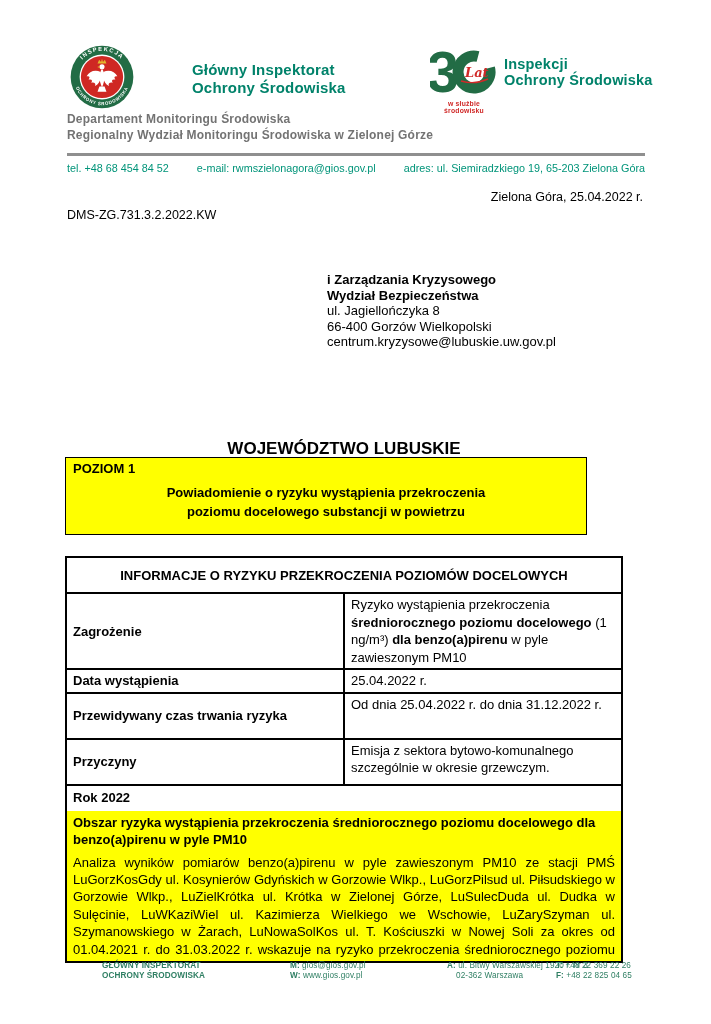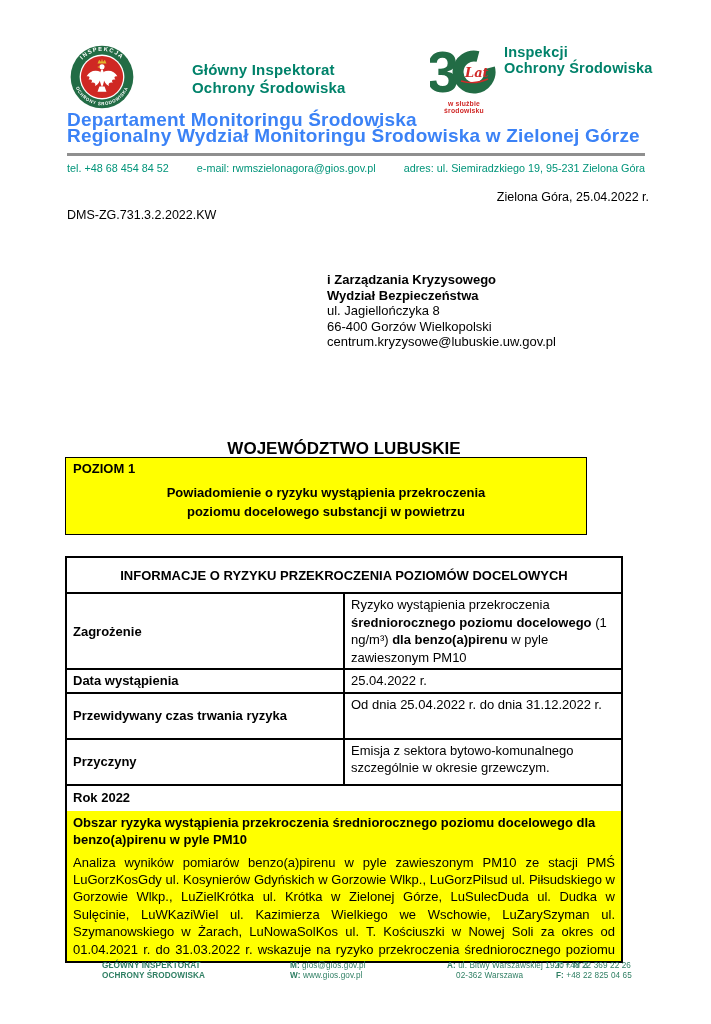--- a/index.html
+++ b/index.html
@@ -5,26 +5,26 @@
   html,body{margin:0;padding:0;background:#fff;}
   .page{position:relative;width:711px;height:1024px;background:#fff;overflow:hidden;
         font-family:"Liberation Sans",sans-serif;color:#000;}
   .abs{position:absolute;}
 
   
   .badge{left:70px;top:45px;width:64px;height:64px;}
   .org-name{left:192px;top:61px;font-weight:bold;font-size:15px;line-height:18px;color:#00826a;letter-spacing:.2px;}
   .logo30{left:429px;top:50px;width:70px;text-align:center;}
   .logo30 .tagline{font-size:6.8px;color:#d02928;font-weight:bold;letter-spacing:.2px;margin-top:2px;}
-  .insp-name{left:504px;top:44px;font-weight:bold;font-size:14.5px;line-height:16px;color:#00826a;letter-spacing:.2px;}
-  .dept{left:67px;top:112px;font-weight:bold;font-size:19px;line-height:15.5px;color:#3b82f6;letter-spacing:.2px;}
+  .insp-name{left:504px;top:56px;font-weight:bold;font-size:14.5px;line-height:16px;color:#00826a;letter-spacing:.2px;}
+  .dept{left:67px;top:112px;font-weight:bold;font-size:12px;line-height:15.5px;color:#737373;letter-spacing:.2px;}
   .rule{left:67px;top:153px;width:578px;height:3px;background:#8f8f8f;}
   .contact{left:67px;top:162px;width:578px;display:flex;justify-content:space-between;
            font-size:10.8px;color:#009479;gap:20px;}
-  .dateline{left:71px;top:190px;width:578px;text-align:right;font-size:12.5px;}
+  .dateline{left:65px;top:190px;width:578px;text-align:right;font-size:12.5px;}
   .ref{left:67px;top:208px;font-size:12.5px;}
 
   
   .recipient{left:327px;top:272px;font-size:13px;line-height:15.6px;}
   .bold{font-weight:bold;}
 
   
   .region-title{left:65px;top:439px;width:558px;text-align:center;font-weight:bold;font-size:17px;}
   .level-box{left:65px;top:457px;width:522px;height:78px;background:#ffff00;border:1px solid #000;box-sizing:border-box;}
   .level-label{font-size:13px;font-weight:bold;padding:3px 7px 0;}
@@ -110,21 +110,21 @@
   <div class="abs dept">
     <div>Departament Monitoringu Środowiska</div>
     <div>Regionalny Wydział Monitoringu Środowiska w Zielonej Górze</div>
   </div>
 
   <div class="abs rule"></div>
 
   <div class="abs contact">
     <span>tel. +48 68 454 84 52</span>
     <span>e-mail: rwmszielonagora@gios.gov.pl</span>
-    <span>adres: ul. Siemiradzkiego 19, 95-231 Zielona Góra</span>
+    <span>adres: ul. Siemiradzkiego 19, 65-203 Zielona Góra</span>
   </div>
 
   <div class="abs dateline">Zielona Góra, 25.04.2022 r.</div>
   <div class="abs ref">DMS-ZG.731.3.2.2022.KW</div>
 
   <div class="abs recipient">
     <div class="bold">i Zarządzania Kryzysowego</div>
     <div class="bold">Wydział Bezpieczeństwa</div>
     <div>ul. Jagiellończyka 8</div>
     <div>66-400 Gorzów Wielkopolski</div>

